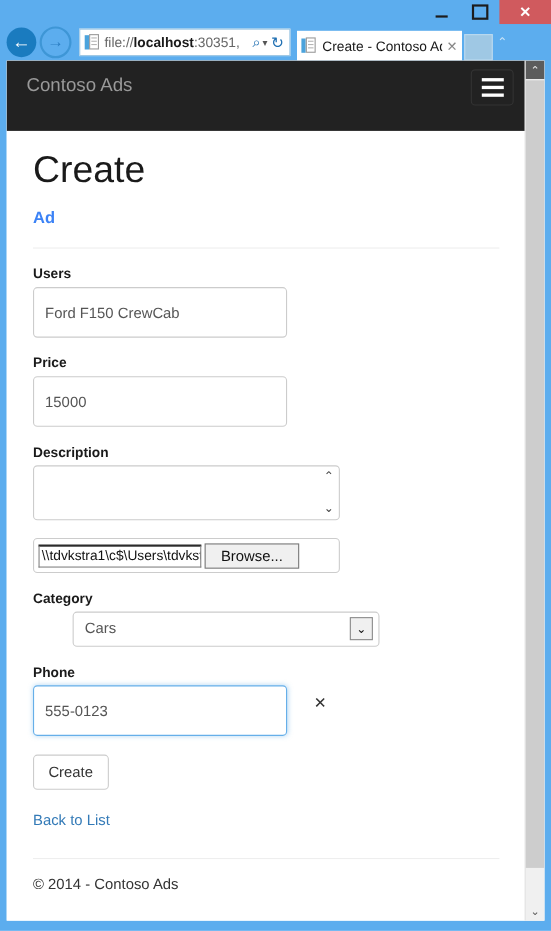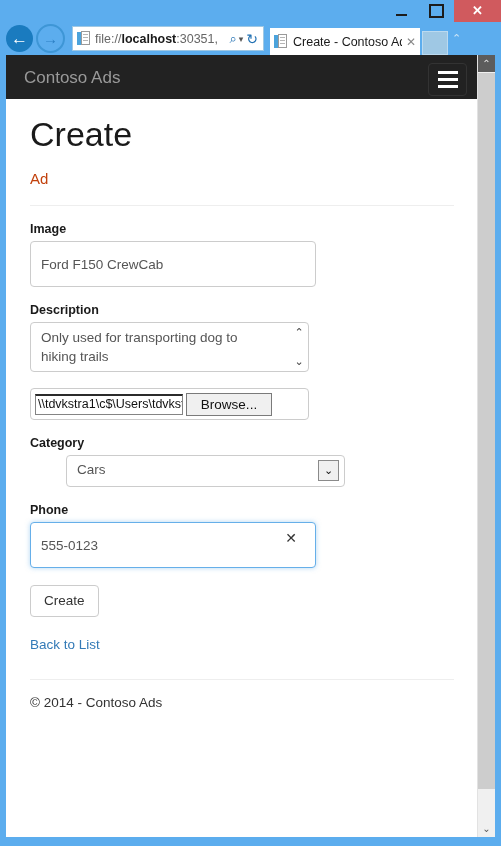--- a/index.html
+++ b/index.html
@@ -113,21 +113,21 @@
     overflow: hidden;
   }
   .content {
     position: absolute; left: 0; top: 0;
     width: 472px; height: 782px;
     background: #fff;
   }
 
   
   .navbar {
-    height: 44px; background: #222; position: relative;
+    height: 64px; background: #222; position: relative;
   }
   .brand {
     position:absolute; left: 18px; top: 13px;
     color: #999; font-size: 17px;
   }
   .hamburger {
     position:absolute; right: 11px; top: 8px;
     width: 37px; height: 31px;
     border: 1px solid #333; border-radius: 4px;
     display:flex; flex-direction: column; align-items:center; justify-content:center;
@@ -136,32 +136,32 @@
     display:block; width: 20px; height: 3px; background: #fff; margin: 2px 0;
   }
 
   
   .container { padding: 0 24px; }
   h1.page-title {
     font-size: 34px; font-weight: 400; color:#1a1a1a;
     margin: 17px 0 0 0; line-height: 1.1;
   }
   h4.page-sub {
-    font-size: 15px; font-weight: 400; color:#c2410c;
+    font-size: 15px; font-weight: 700; color:#3b82f6;
     margin: 17px 0 0 0;
   }
   hr.rule { border:0; border-top: 1px solid #eee; margin: 18px 0 0 0; }
 
   .form-group { margin-top: 16px; }
   label.ctrl-label {
     display:block; font-size: 12.5px; font-weight: 700; color:#1a1a1a;
     margin-bottom: 5px;
   }
   .form-control {
-    width: 286px; height: 32px; box-sizing: border-box;
+    width: 231px; height: 32px; box-sizing: border-box;
     border: 1px solid #ccc; border-radius: 4px;
     font-size: 13.5px; color: #555; background: #fff;
     padding: 22px 10px; font-family: "Liberation Sans", sans-serif;
     outline: none;
   }
   .textarea-wrap {
     width: 279px; height: 50px; box-sizing: border-box;
     border: 1px solid #ccc; border-radius: 4px;
     background: #fff; position: relative; overflow: hidden;
   }
@@ -311,29 +311,32 @@
             <span></span>
         </div>
       </div>
 
       <div class="container">
         <h1 class="page-title">Create</h1>
         <h4 class="page-sub">Ad</h4>
         <hr class="rule">
 
         <div class="form-group">
-          <label class="ctrl-label">Image</label>
+          <label class="ctrl-label">Users</label>
           <input class="form-control" type="text" value="Ford F150 CrewCab" style="">
         </div>
 
+        <div class="form-group">
+          <label class="ctrl-label">Price</label>
+          <input class="form-control" type="text" value="15000" style="">
+        </div>
 
         <div class="form-group">
           <label class="ctrl-label">Description</label>
           <div class="textarea-wrap">
-            <div class="textarea-text">Only used for transporting dog to hiking trails</div>
             <div class="ta-scroll">
               <div class="chev">⌃</div>
               <div class="chev">⌄</div>
             </div>
           </div>
         </div>
 
         <div class="form-group">
           <div class="file-wrap">
             <div class="file-path">\\tdvkstra1\c$\Users\tdvkst</div>

